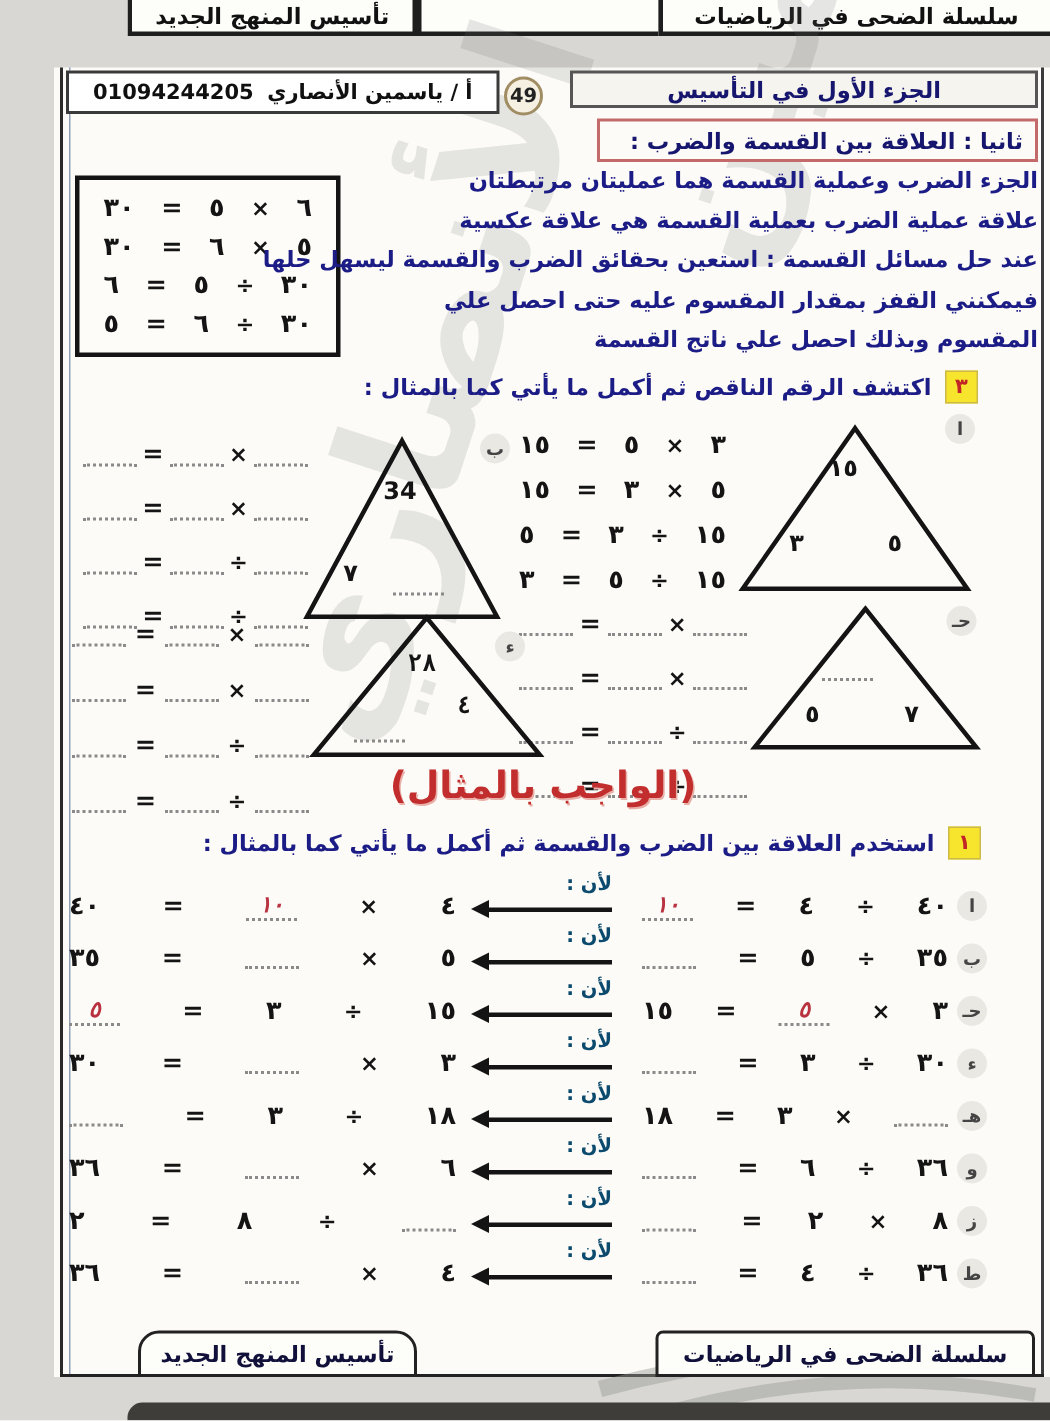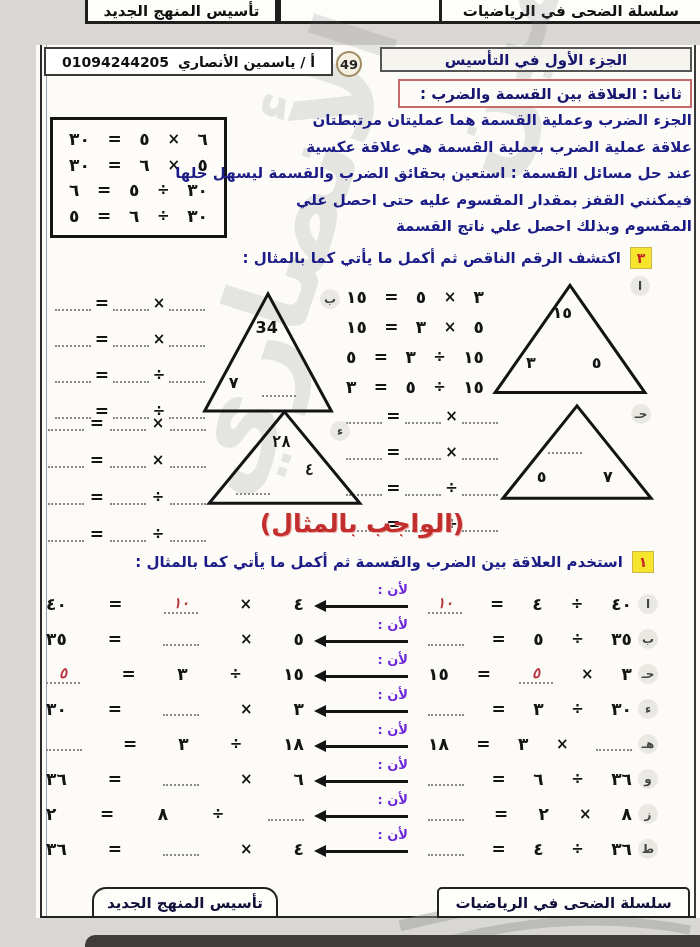--- a/index.html
+++ b/index.html
@@ -73,21 +73,21 @@
 
   .hw-rows{left:46px;top:586px;width:612px;}
   .hw-row{height:35px;display:flex;direction:rtl;align-items:center;}
   .hw-row .marker{margin-left:6px;}
   .eq-right{flex:0 0 204px;margin-left:10px;}
   .eq-left{flex:1;}
   .arrow{position:relative;flex:0 0 94px;height:20px;margin:0 10px;}
   .arrow .shaft{position:absolute;left:9px;right:0;top:11px;border-top:3px solid #141414;}
   .arrow .head{position:absolute;left:0;top:6px;width:0;height:0;border:6px solid transparent;
                border-right:12px solid #141414;border-left:0;}
-  .because{position:absolute;right:0;top:-12px;color:#6d28d9;font-weight:bold;font-size:13px;}
+  .because{position:absolute;right:0;top:-12px;color:#0c4a6e;font-weight:bold;font-size:13px;}
 
   
   .foot-box{top:887px;height:31px;border:2px solid #222;background:#fdfdfa;box-sizing:border-box;
             display:flex;align-items:center;justify-content:center;font-weight:bold;font-size:15px;color:#10103a;}
   .foot-right{left:437px;width:253px;border-radius:5px 5px 0 0;}
   .foot-left{left:92px;width:186px;border-radius:14px 14px 0 0;}
 
   
   .wm{position:absolute;color:#6f6f6f;opacity:0.16;font-size:115px;font-weight:bold;
       white-space:nowrap;pointer-events:none;}

